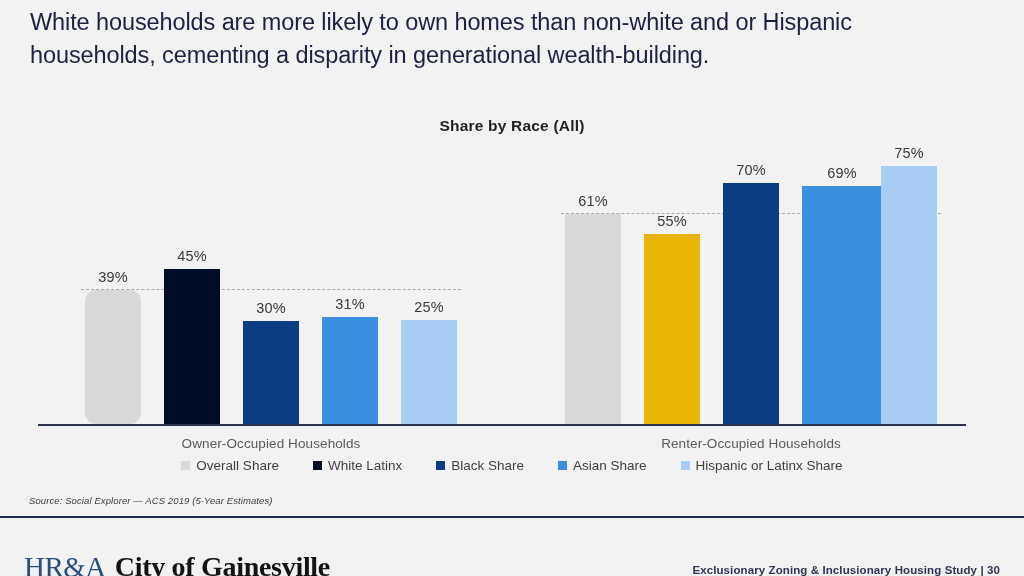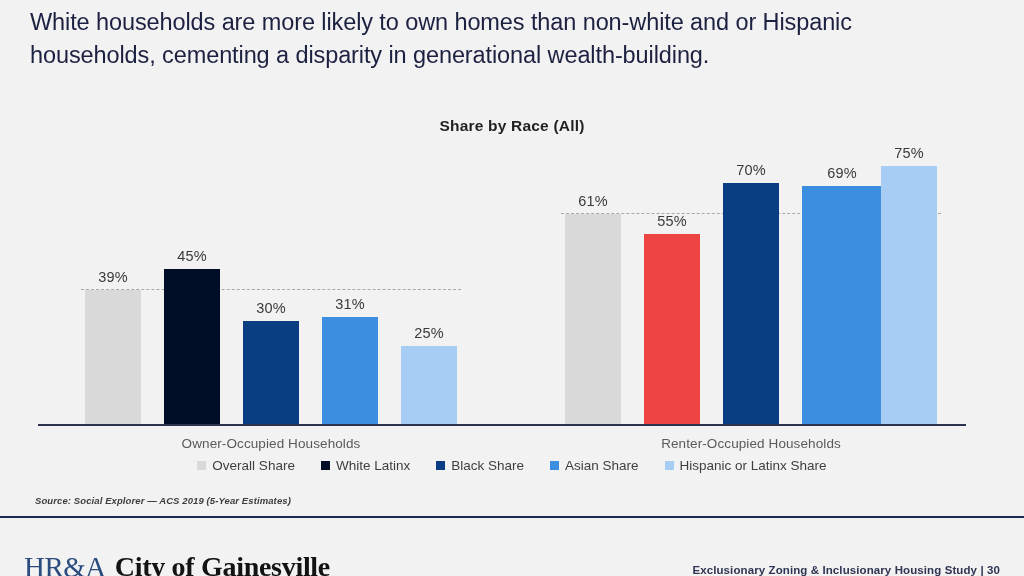--- a/index.html
+++ b/index.html
@@ -111,46 +111,45 @@
 
   
   .legend {
     position: absolute;
     left: 0;
     top: 358px;
     width: 1024px;
     display: flex;
     justify-content: center;
     align-items: flex-start;
-    gap: 26px;
+    gap: 34px;
   }
   .legend-item {
     display: flex;
     align-items: center;
     gap: 6px;
     font-size: 13.5px;
     color: #3f3f3f;
   }
   .legend-swatch {
     width: 9px;
     height: 9px;
     display: inline-block;
     flex: 0 0 auto;
   }
 
   
   .source {
     position: absolute;
-    left: 35px;
+    left: 29px;
     top: 495px;
     font-size: 9.5px;
     font-style: italic;
     color: #3d3d3d;
     letter-spacing: 0.1px;
-    font-weight: bold;
   }
 
   
   .footer-rule {
     position: absolute;
     left: 0;
     top: 516px;
     width: 1024px;
     height: 2px;
     background: #1b2a4e;
@@ -201,44 +200,44 @@
 <div class="headline">White households are more likely to own homes than non-white and or Hispanic households, cementing a disparity in generational wealth-building.</div>
 
 <div class="chart-wrap">
 
   <div class="chart-title">Share by Race (All)</div>
 
   <div class="plot">
 
     <div class="group group-owner">
       <div class="refline" style="bottom: 134.426px; width: 380px; left: -4px;"></div>
-      <div class="bar" style="height: 134.426px; background: rgb(217, 217, 217); left: 0px; width: 56px;">
+      <div class="bar" style="height: 134.426px; background: rgb(217, 217, 217); left: 0px; width: 56px; border-radius: 11px;">
         <span class="bar-label">39%</span>
       </div>
       <div class="bar" style="height: 155.106px; background: rgb(0, 13, 38); left: 79px; width: 56px;">
         <span class="bar-label">45%</span>
       </div>
       <div class="bar" style="height: 103.404px; background: rgb(11, 61, 130); left: 158px; width: 56px;">
         <span class="bar-label">30%</span>
       </div>
       <div class="bar" style="height: 106.851px; background: rgb(59, 142, 224); left: 237px; width: 56px;">
         <span class="bar-label">31%</span>
       </div>
-      <div class="bar" style="height: 78px; background: rgb(168, 205, 245); left: 316px; width: 56px;">
+      <div class="bar" style="height: 104px; background: rgb(168, 205, 245); left: 316px; width: 56px;">
         <span class="bar-label">25%</span>
       </div>
       <div class="group-caption">Owner-Occupied Households</div>
     </div>
 
     <div class="group group-renter">
       <div class="refline" style="bottom: 210.255px; width: 380px; left: -4px;"></div>
       <div class="bar" style="height: 210.255px; background: rgb(217, 217, 217); left: 0px; width: 56px;">
         <span class="bar-label">61%</span>
       </div>
-      <div class="bar" style="height: 189.574px; background: #ef4444; left: 79px; width: 56px; margin-top: 15px;">
+      <div class="bar" style="height: 189.574px; background: #eab308; left: 79px; width: 56px; margin-top: 15px;">
         <span class="bar-label">55%</span>
       </div>
       <div class="bar" style="height: 241.277px; background: rgb(11, 61, 130); left: 158px; width: 56px;">
         <span class="bar-label">70%</span>
       </div>
       <div class="bar" style="height: 237.83px; background: rgb(59, 142, 224); left: 237px; width: 80px;">
         <span class="bar-label">69%</span>
       </div>
       <div class="bar" style="height: 258.511px; background: rgb(168, 205, 245); left: 316px; width: 56px;">
         <span class="bar-label">75%</span>

